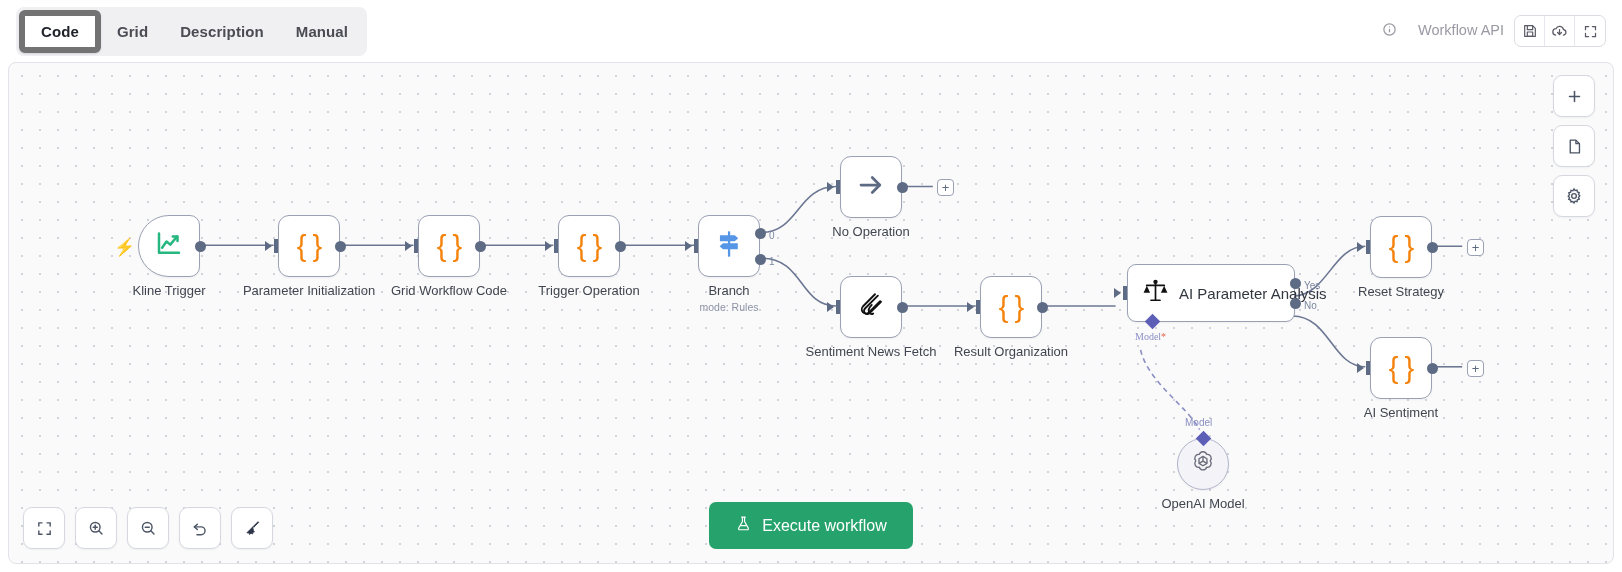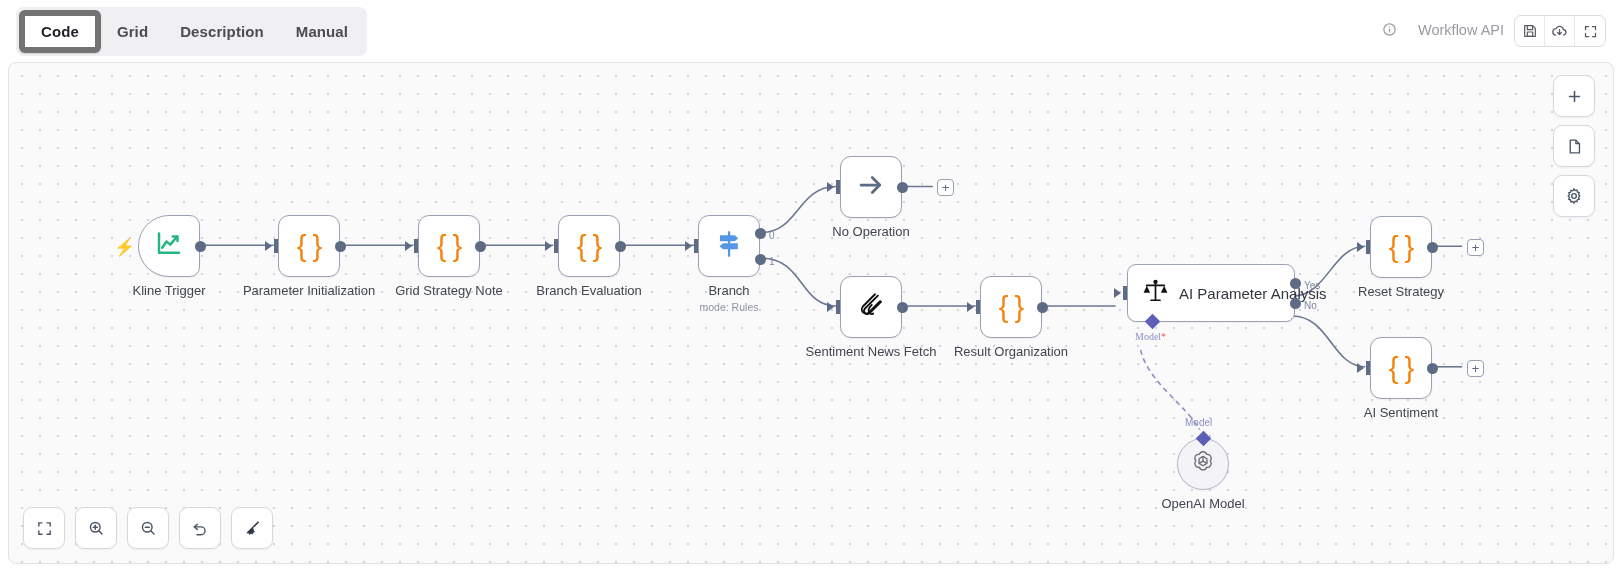--- a/index.html
+++ b/index.html
@@ -269,31 +269,31 @@
         <div class="nlabel">Parameter Initialization</div>
       </div>
 
       <div class="node" style="left:409px; top:152px;">
         <div class="inarrow" style="left:-13px; top:26px;"></div>
         <div class="inport" style="left:-4px; top:24px;"></div>
         <div class="nbox">
           <span class="code-glyph">{&nbsp;}</span>
         </div>
         <div class="port" style="left:57px; top:26px;"></div>
-        <div class="nlabel">Grid Strategy Note</div>
+        <div class="nlabel">Grid Workflow Code</div>
       </div>
 
       <div class="node" style="left:549px; top:152px;">
         <div class="inarrow" style="left:-13px; top:26px;"></div>
         <div class="inport" style="left:-4px; top:24px;"></div>
         <div class="nbox">
           <span class="code-glyph">{&nbsp;}</span>
         </div>
         <div class="port" style="left:57px; top:26px;"></div>
-        <div class="nlabel">Branch Evaluation</div>
+        <div class="nlabel">Trigger Operation</div>
       </div>
 
       <div class="node" style="left:689px; top:152px;">
         <div class="inarrow" style="left:-13px; top:26px;"></div>
         <div class="inport" style="left:-4px; top:24px;"></div>
         <div class="nbox">
           <span>
             <svg width="32" height="32" viewBox="0 0 24 24" fill="#5596e6">
               <rect x="11.2" y="2.5" width="1.7" height="19" rx=".5"></rect>
               <path d="M5.2 5.4h11.1l2.6 2.3-2.6 2.3H5.2z"></path>
@@ -466,16 +466,27 @@
           </svg>
         </div>
         <div class="tool-btn">
           <svg width="18" height="18" viewBox="0 0 24 24" fill="#2d3648" stroke="#2d3648" stroke-width="1.2" stroke-linejoin="round">
             <path d="M20 3.6 13.4 10.2l.9.9 6.6-6.6z"></path>
             <path d="M12.9 10.7 5.2 18.4l3 .1.4 2 2.3-1.6 1.9 1.1.2-2.3 2.2-.5-1.4-1.9z"></path>
           </svg>
         </div>
       </div>
 
+      <div class="exec-wrap">
+        <button class="exec-btn">
+          <span>
+            <svg width="17" height="17" viewBox="0 0 24 24" fill="none" stroke="#fff" stroke-width="1.7" stroke-linecap="round" stroke-linejoin="round">
+              <path d="M9.5 3h5M10.5 3v6.2L5.3 18.3A1.6 1.6 0 0 0 6.7 20.8h10.6a1.6 1.6 0 0 0 1.4-2.5L13.5 9.2V3"></path>
+              <line x1="8" y1="15" x2="16" y2="15"></line>
+            </svg>
+          </span>
+          <span>Execute workflow</span>
+        </button>
+      </div>
 
     </div>
   </div>
 </div>
 
 </body></html>

